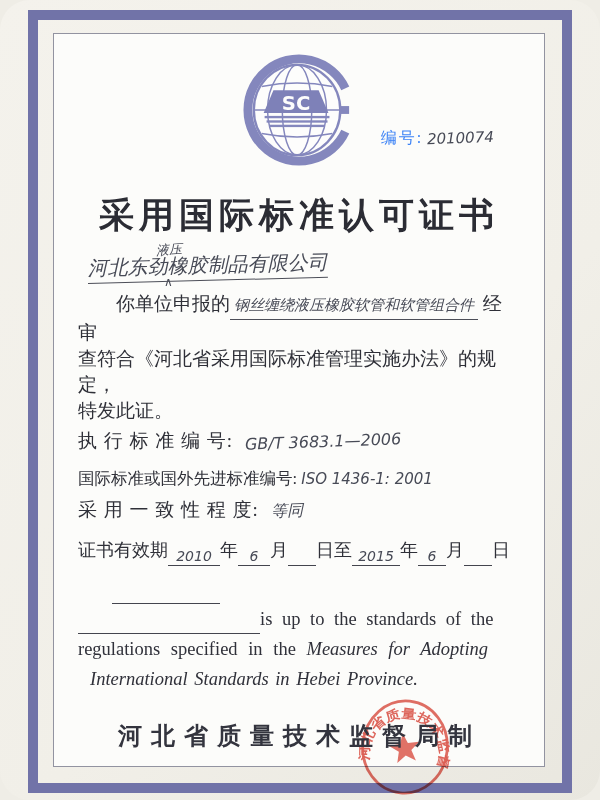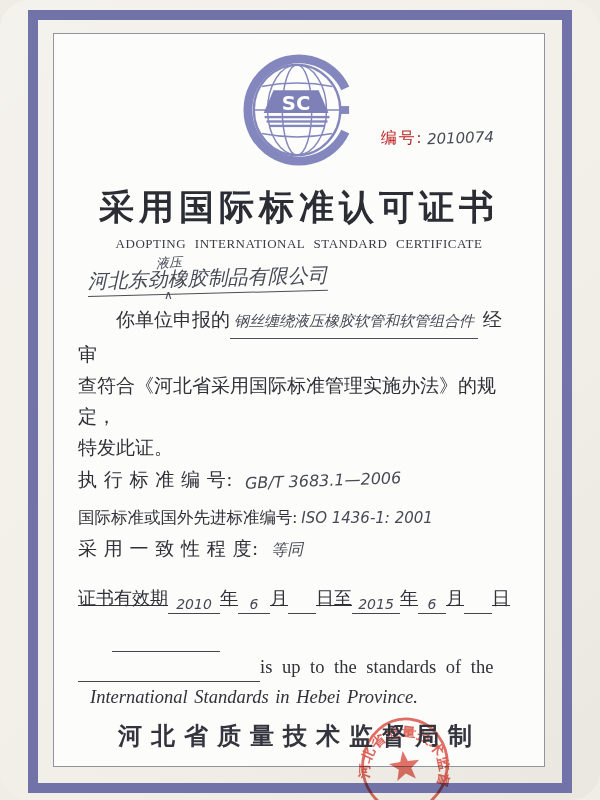--- a/index.html
+++ b/index.html
@@ -16,51 +16,51 @@
   .inner {
     position:absolute; left:53px; top:33px; width:492px; height:734px;
     border:1px solid #9293a0; background:#fcfcfa;
   }
   .content { position:absolute; inset:0; padding:0 24px; }
 
   
   .logo-row { position:relative; height:118px; margin-top:20px; text-align:center; }
   .logo-svg { width:120px; height:112px; display:inline-block; }
   .serial { position:absolute; right:26px; top:74px; white-space:nowrap; }
-  .serial-label { font-size:16px; letter-spacing:2px; color:#b91c1c; }
+  .serial-label { font-size:16px; letter-spacing:2px; color:#3b82f6; }
   .hand { font-family:"DejaVu Sans", sans-serif; font-style:italic; color:#474a56; }
   .serial-value { font-size:15px; display:inline-block; transform:rotate(-2deg); }
 
-  .title { margin-top:12px; text-align:center; font-size:35px; font-weight:bold;
+  .title { margin-top:20px; text-align:center; font-size:35px; font-weight:bold;
            letter-spacing:5px; color:#2b2c34; }
   .subtitle { margin-top:5px; text-align:center; font-size:13px; letter-spacing:0.5px;
               word-spacing:5px; color:#3a3b45; }
 
   
   .company-row { position:relative; margin-top:16px; padding-left:10px; height:36px; }
   .company-name { display:inline-block; min-width:240px; font-size:20px;
                   border-bottom:1.5px solid #4c4e58; padding-bottom:1px;
                   transform:rotate(-1.5deg); transform-origin:left bottom; }
   .insert-note { position:absolute; left:78px; top:-14px; font-size:13px; transform:rotate(-4deg); }
   .insert-caret { position:absolute; left:86px; top:20px; font-size:12px; color:#474a56; }
 
-  .para { font-size:19px; line-height:31px; color:#2f3038; }
+  .para { font-size:19px; line-height:26px; color:#2f3038; }
   .para .indent { display:inline-block; width:38px; }
   .u-hand { display:inline-block; border-bottom:1.5px solid #4c4e58; font-size:15px;
             padding:0 4px 1px 4px; min-width:230px; }
 
   .field { font-size:19px; line-height:30px; letter-spacing:1px; margin-top:2px; }
   .field .val { font-size:16px; letter-spacing:0; margin-left:6px; display:inline-block; transform:rotate(-2deg); }
   .field-sm { font-size:16.5px; line-height:28px; margin-top:8px; }
   .field-sm .val { font-size:15px; }
   .conf-val { font-size:20px; }
 
   .blank { display:inline-block; border-bottom:1.5px solid #44454e; height:22px;
            text-align:center; vertical-align:bottom; line-height:22px; }
-  .validity { font-size:18px; line-height:32px; margin-top:17px; white-space:nowrap;text-decoration:underline; }
+  .validity { font-size:18px; line-height:32px; margin-top:8px; white-space:nowrap; }
   .validity .hand { font-size:14px; }
 
   .english { margin-top:8px; font-size:18.5px; line-height:30px; color:#30313a; }
   .english .en-ind { display:inline-block; width:34px; }
   .en-l1 { word-spacing:3px; } .en-l2 { word-spacing:5px; }
   .en-l3 { word-spacing:6px; } .en-l4 { word-spacing:2px;margin-left:12px; }
   .en-it { font-style:italic; }
 
   
   .issuance { position:relative; margin-top:30px; padding-left:222px; height:84px; }
@@ -99,21 +99,20 @@
           <rect x="27" y="67.5" width="62" height="2.4" fill="#8487bd"></rect>
           <rect x="30" y="72" width="56" height="2.4" fill="#8487bd"></rect>
         </svg>
         <div class="serial">
           <span class="serial-label">编号:</span>
           <span class="hand serial-value">2010074</span>
         </div>
       </div>
 
       <div class="title">采用国际标准认可证书</div>
-      <div class="subtitle">ADOPTING INTERNATIONAL STANDARD CERTIFICATE</div>
 
       <div class="company-row">
         <span class="hand insert-note">液压</span>
         <span class="insert-caret">∧</span>
         <span class="hand company-name">河北东劲橡胶制品有限公司</span>
       </div>
 
       <div class="para">
         <div><span class="indent"></span><span>你单位申报的</span><span class="hand u-hand">钢丝缠绕液压橡胶软管和软管组合件</span> <span>经审</span></div>
         <div>查符合《河北省采用国际标准管理实施办法》的规定，</div>
@@ -133,20 +132,21 @@
         <span class="hand val conf-val">等同</span>
       </div>
 
       <div class="validity">
         <span>证书有效期</span><span class="blank" style="width:52px"><span class="hand">2010</span></span><span>年</span><span class="blank" style="width:32px"><span class="hand">6</span></span><span>月</span><span class="blank" style="width:28px"></span><span>日至</span><span class="blank" style="width:48px"><span class="hand">2015</span></span><span>年</span><span class="blank" style="width:28px"><span class="hand">6</span></span><span>月</span><span class="blank" style="width:28px"></span><span>日</span>
       </div>
 
       <div class="english">
         <div class="en-l1"><span class="en-ind"></span><span class="blank" style="width:108px"></span></div>
         <div class="en-l2"><span class="blank" style="width:182px"></span><span>is up to the standards of the</span></div>
+        <div class="en-l3"><span>regulations specified in the </span><span class="en-it">Measures for Adopting</span></div>
         <div class="en-l4 en-it">International Standards in Hebei Province.</div>
       </div>
 
       <div class="issuance">
 
         <svg class="seal" viewBox="0 0 100 104">
           <g transform="rotate(6 50 52)">
             <ellipse cx="50" cy="52" rx="45" ry="49" fill="none" stroke="#dc5146" stroke-width="3" opacity="0.9"></ellipse>
             <polygon points="50,37 45.9,48.3 33.8,48.7 43.3,56.2 40,67.8 50,61 60,67.8 56.7,56.2 66.2,48.7 54.1,48.3" fill="#dc5146" opacity="0.88" transform="rotate(-14 50 54)"></polygon>
             <defs>

